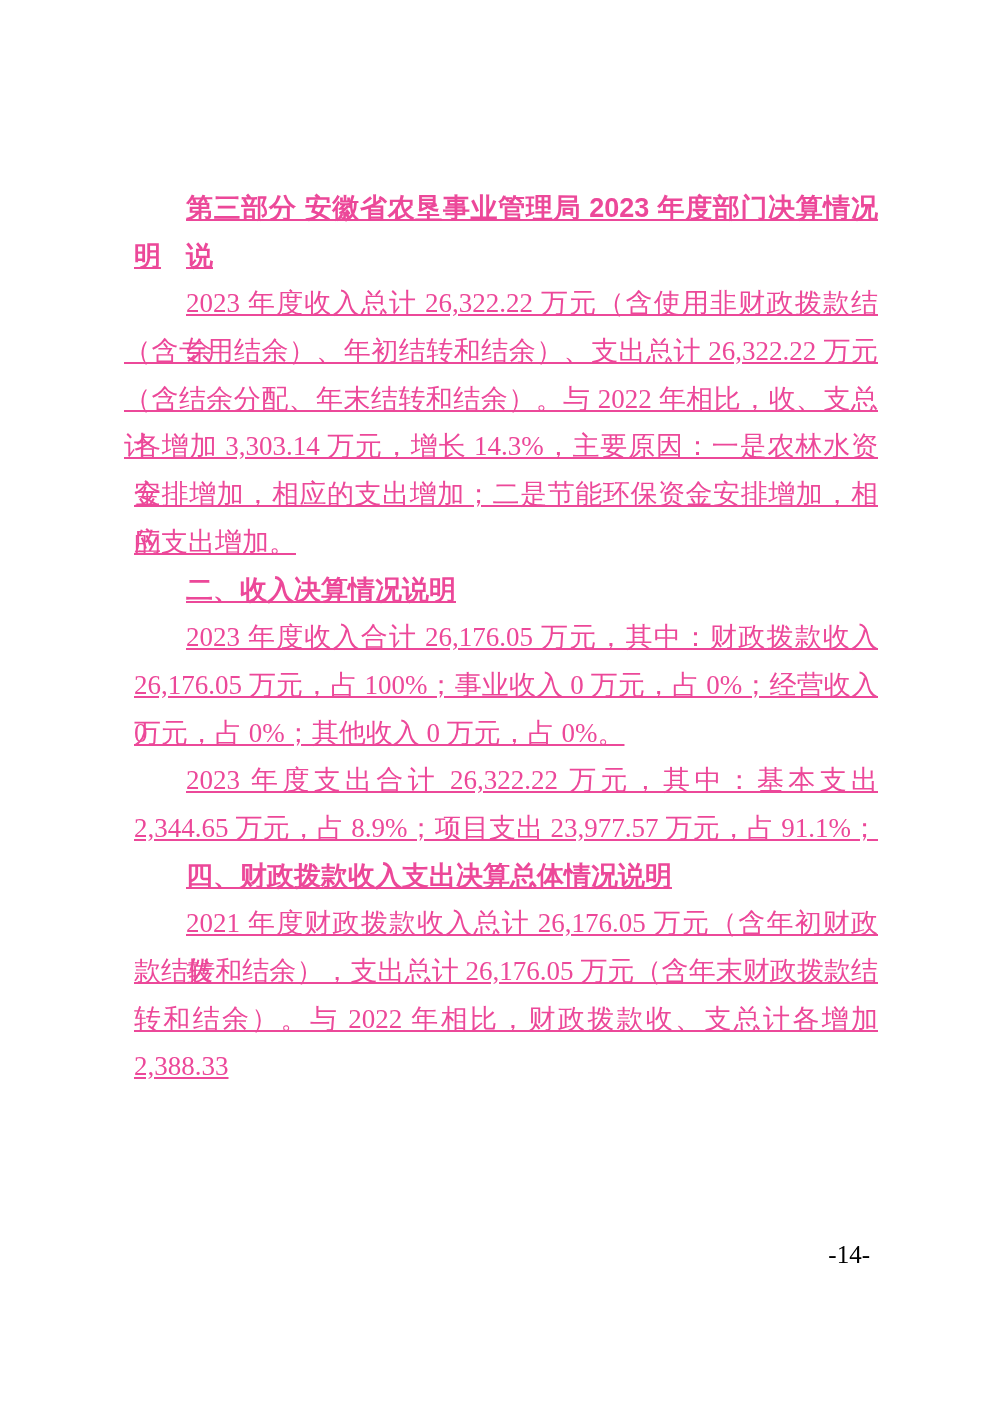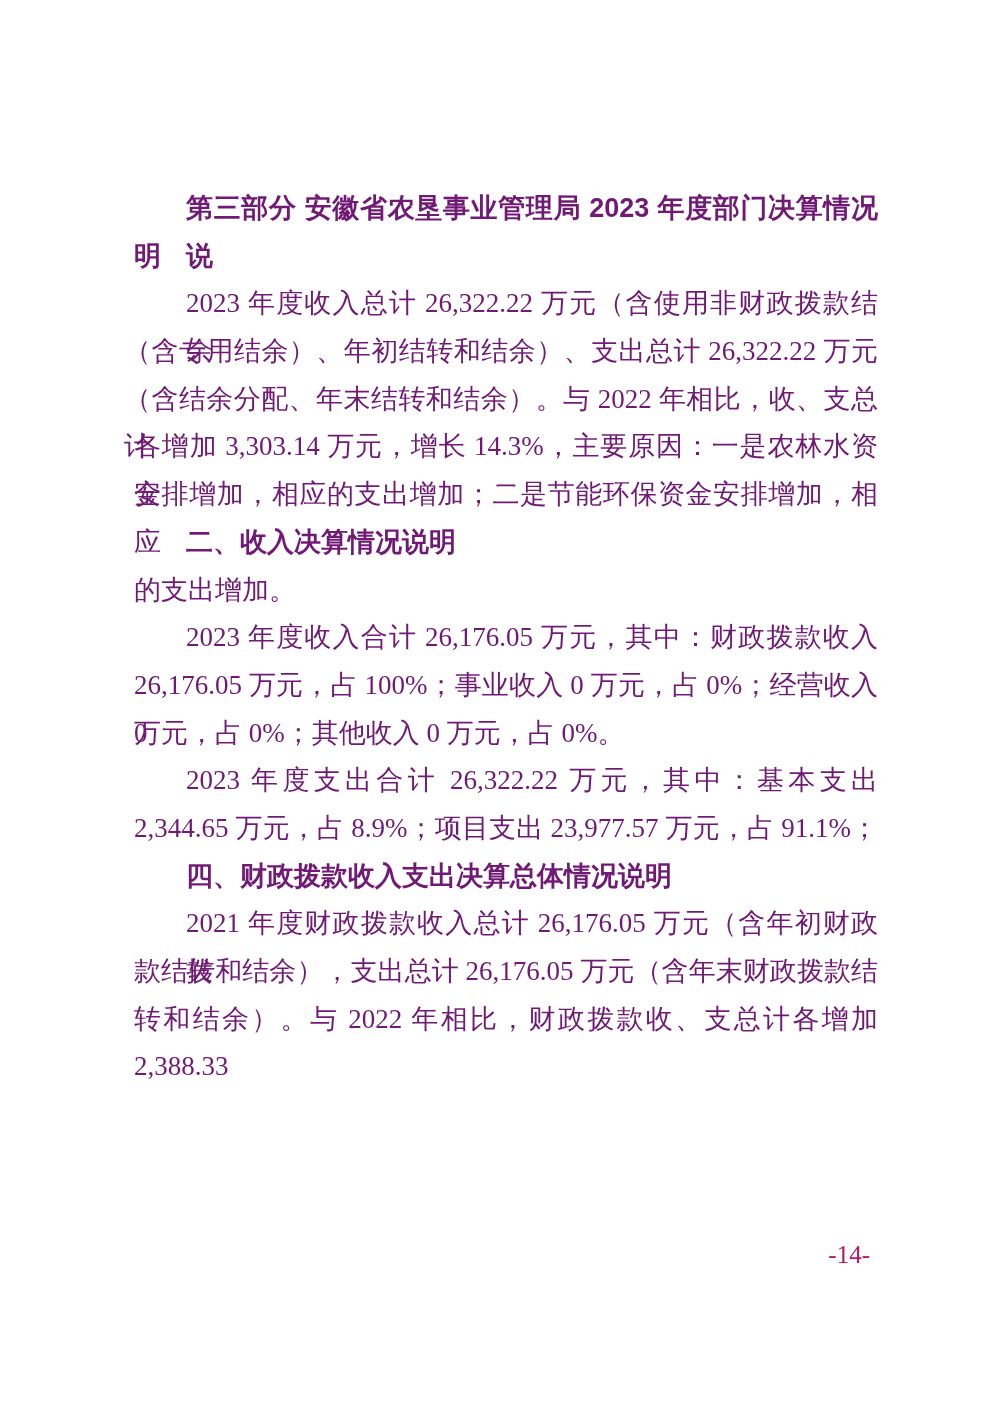--- a/index.html
+++ b/index.html
@@ -18,23 +18,24 @@
     position: absolute;
     left: 134px;
     top: 185px;
     width: 744px;
   }
   .line {
     font-family: "Liberation Serif", "DejaVu Serif", serif;
     font-size: 27px;
     line-height: 47.7px;
     height: 47.7px;
-    color: #701a75;
+    color: #ec4899;
     text-align: left;
     white-space: normal;
+    text-decoration: underline;
   }
   .line.title, .line.heading {
     font-family: "Liberation Sans", "DejaVu Sans", sans-serif;
     font-weight: 700;
   }
   .line.fill {
     text-align: justify;
     text-align-last: justify;
   }
   .line.indent {
@@ -42,37 +43,37 @@
   }
   .line.hang {
     margin-left: -10px;
   }
   .page-number {
     position: absolute;
     top: 1241px;
     right: 130px;
     font-family: "Liberation Serif", "DejaVu Serif", serif;
     font-size: 25px;
-    color: #be185d;
+    color: #000000;
   }
 </style>
 </head>
 <body>
 
 <div class="page">
   <div class="content" id="doc-lines">
       <div class="line title indent fill">第三部分 安徽省农垦事业管理局 2023 年度部门决算情况说</div>
       <div class="line title">明</div>
       <div class="line body indent fill">2023 年度收入总计 26,322.22 万元（含使用非财政拨款结余</div>
       <div class="line body fill hang">（含专用结余）、年初结转和结余）、支出总计 26,322.22 万元</div>
       <div class="line body fill hang">（含结余分配、年末结转和结余）。与 2022 年相比，收、支总计</div>
       <div class="line body fill">各增加 3,303.14 万元，增长 14.3%，主要原因：一是农林水资金</div>
       <div class="line body fill">安排增加，相应的支出增加；二是节能环保资金安排增加，相应</div>
+      <div class="line body">的支出增加。</div>
       <div class="line heading indent">二、收入决算情况说明</div>
-      <div class="line body">的支出增加。</div>
       <div class="line body indent fill">2023 年度收入合计 26,176.05 万元，其中：财政拨款收入</div>
       <div class="line body fill">26,176.05 万元，占 100%；事业收入 0 万元，占 0%；经营收入 0</div>
       <div class="line body">万元，占 0%；其他收入 0 万元，占 0%。</div>
       <div class="line body indent fill">2023 年度支出合计 26,322.22 万元，其中：基本支出</div>
       <div class="line body fill">2,344.65 万元，占 8.9%；项目支出 23,977.57 万元，占 91.1%；</div>
       <div class="line heading indent">四、财政拨款收入支出决算总体情况说明</div>
       <div class="line body indent fill">2021 年度财政拨款收入总计 26,176.05 万元（含年初财政拨</div>
       <div class="line body fill">款结转和结余），支出总计 26,176.05 万元（含年末财政拨款结</div>
       <div class="line body fill">转和结余）。与 2022 年相比，财政拨款收、支总计各增加 2,388.33</div>
     </div>

